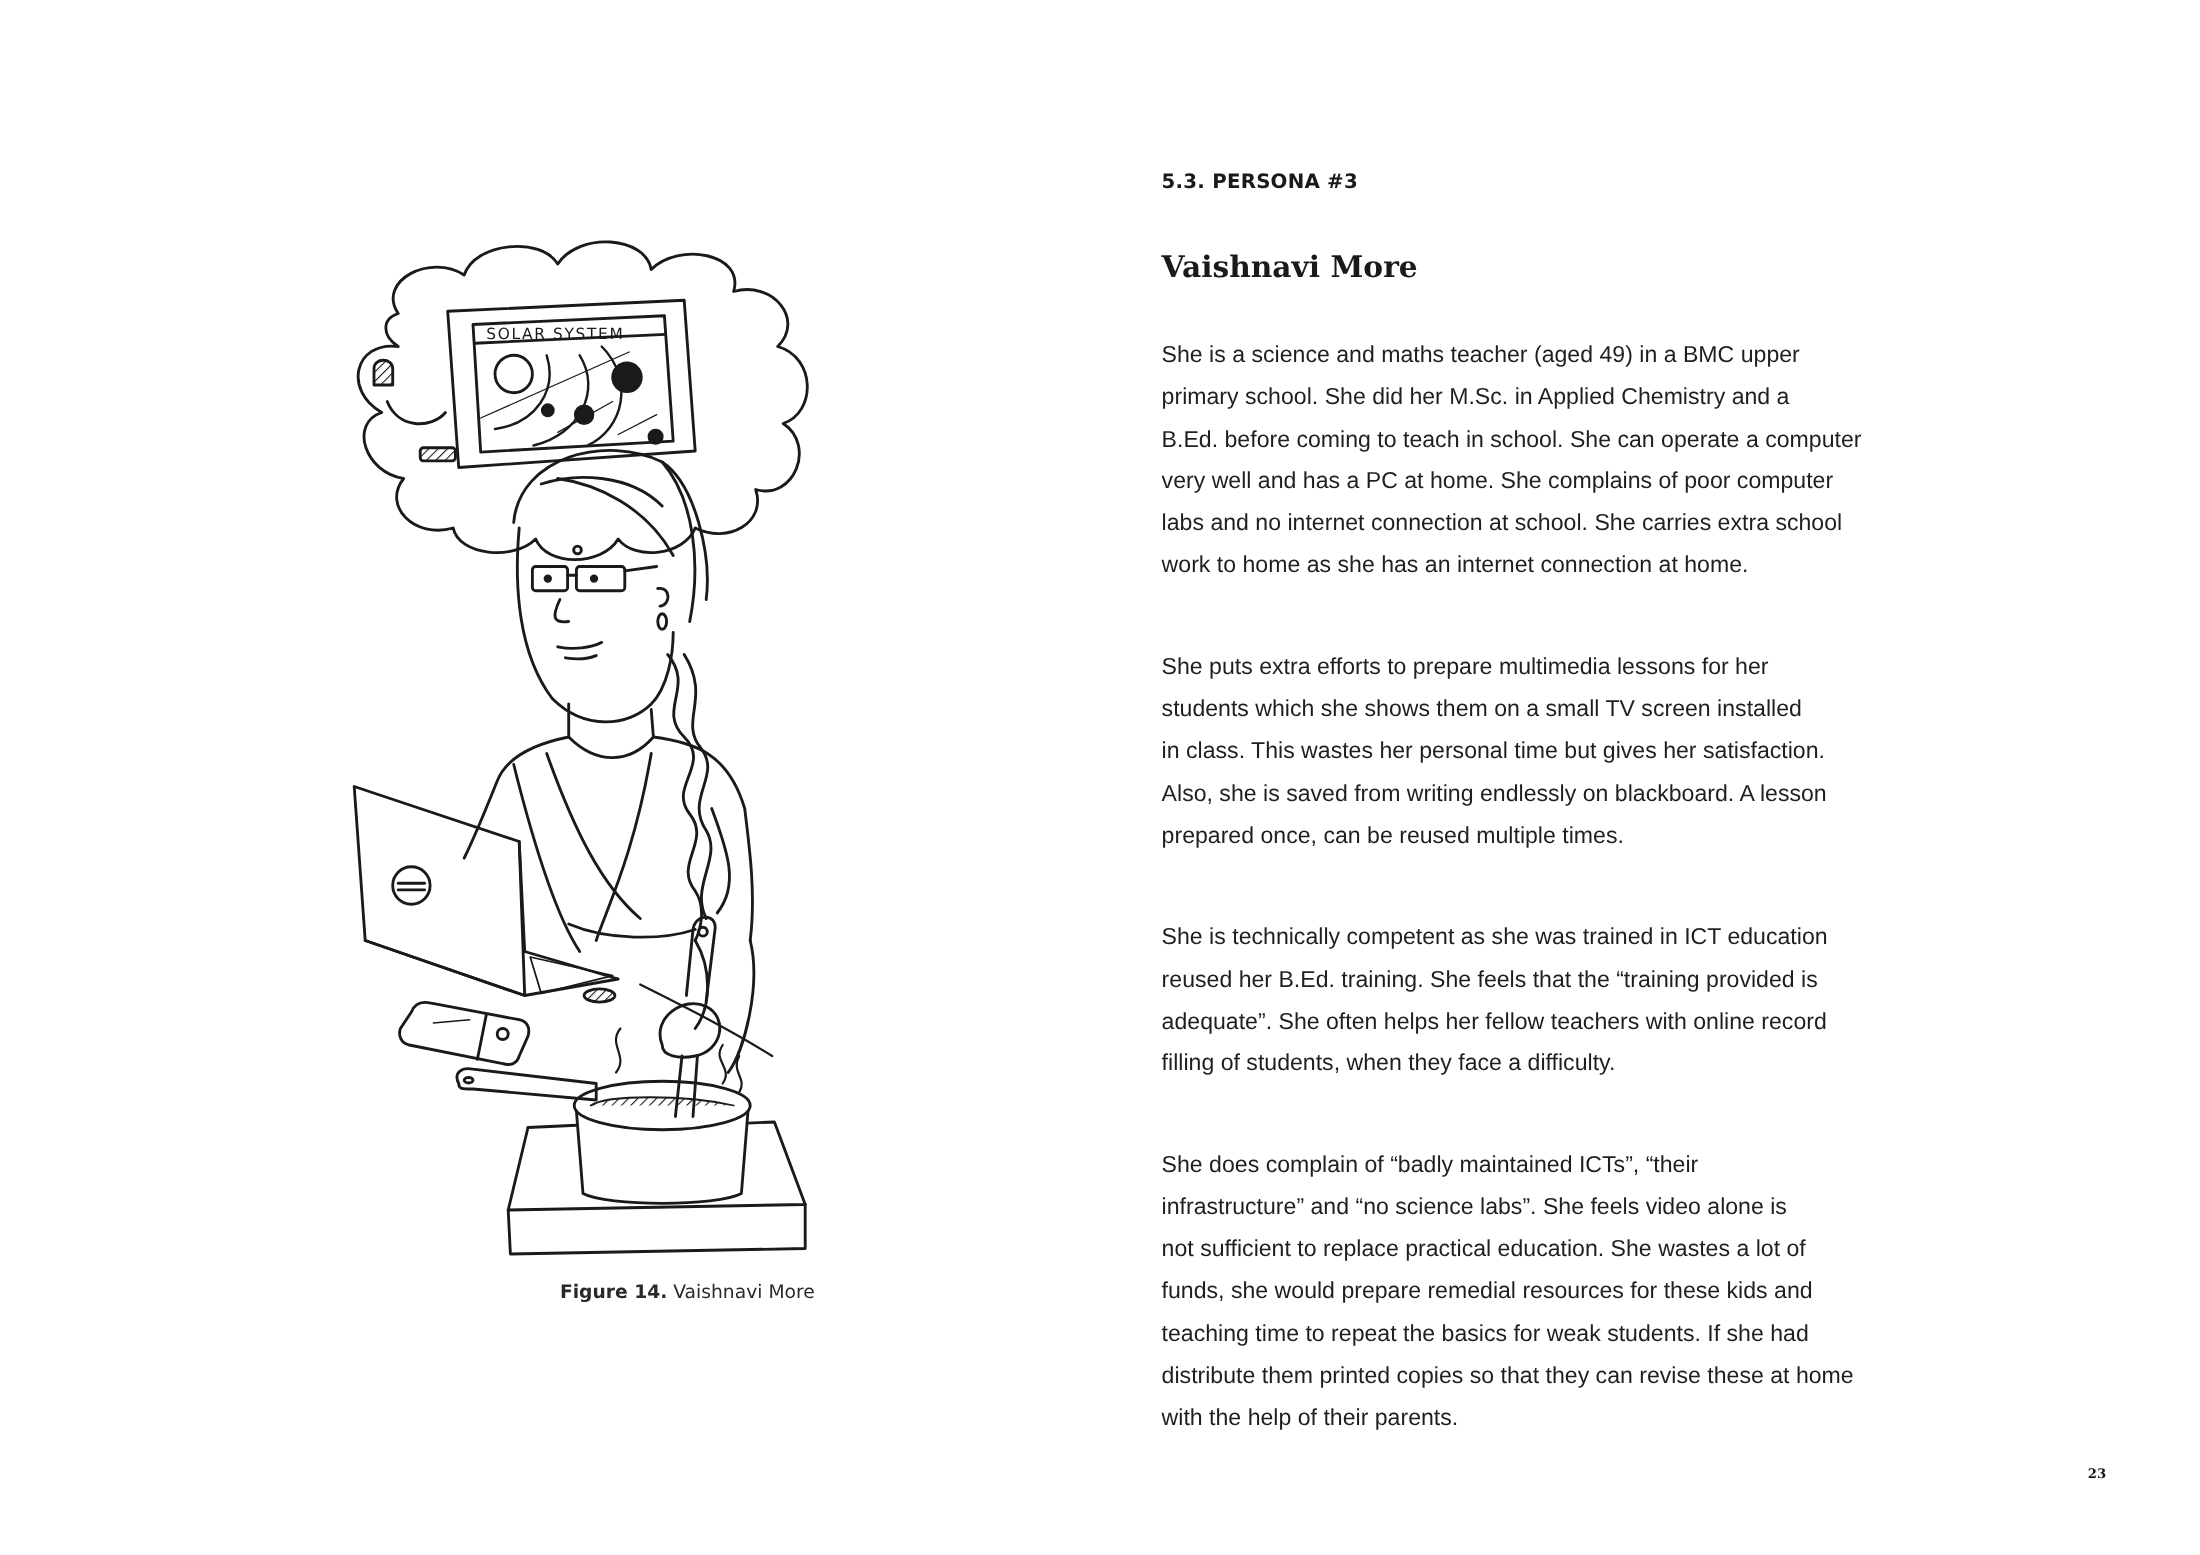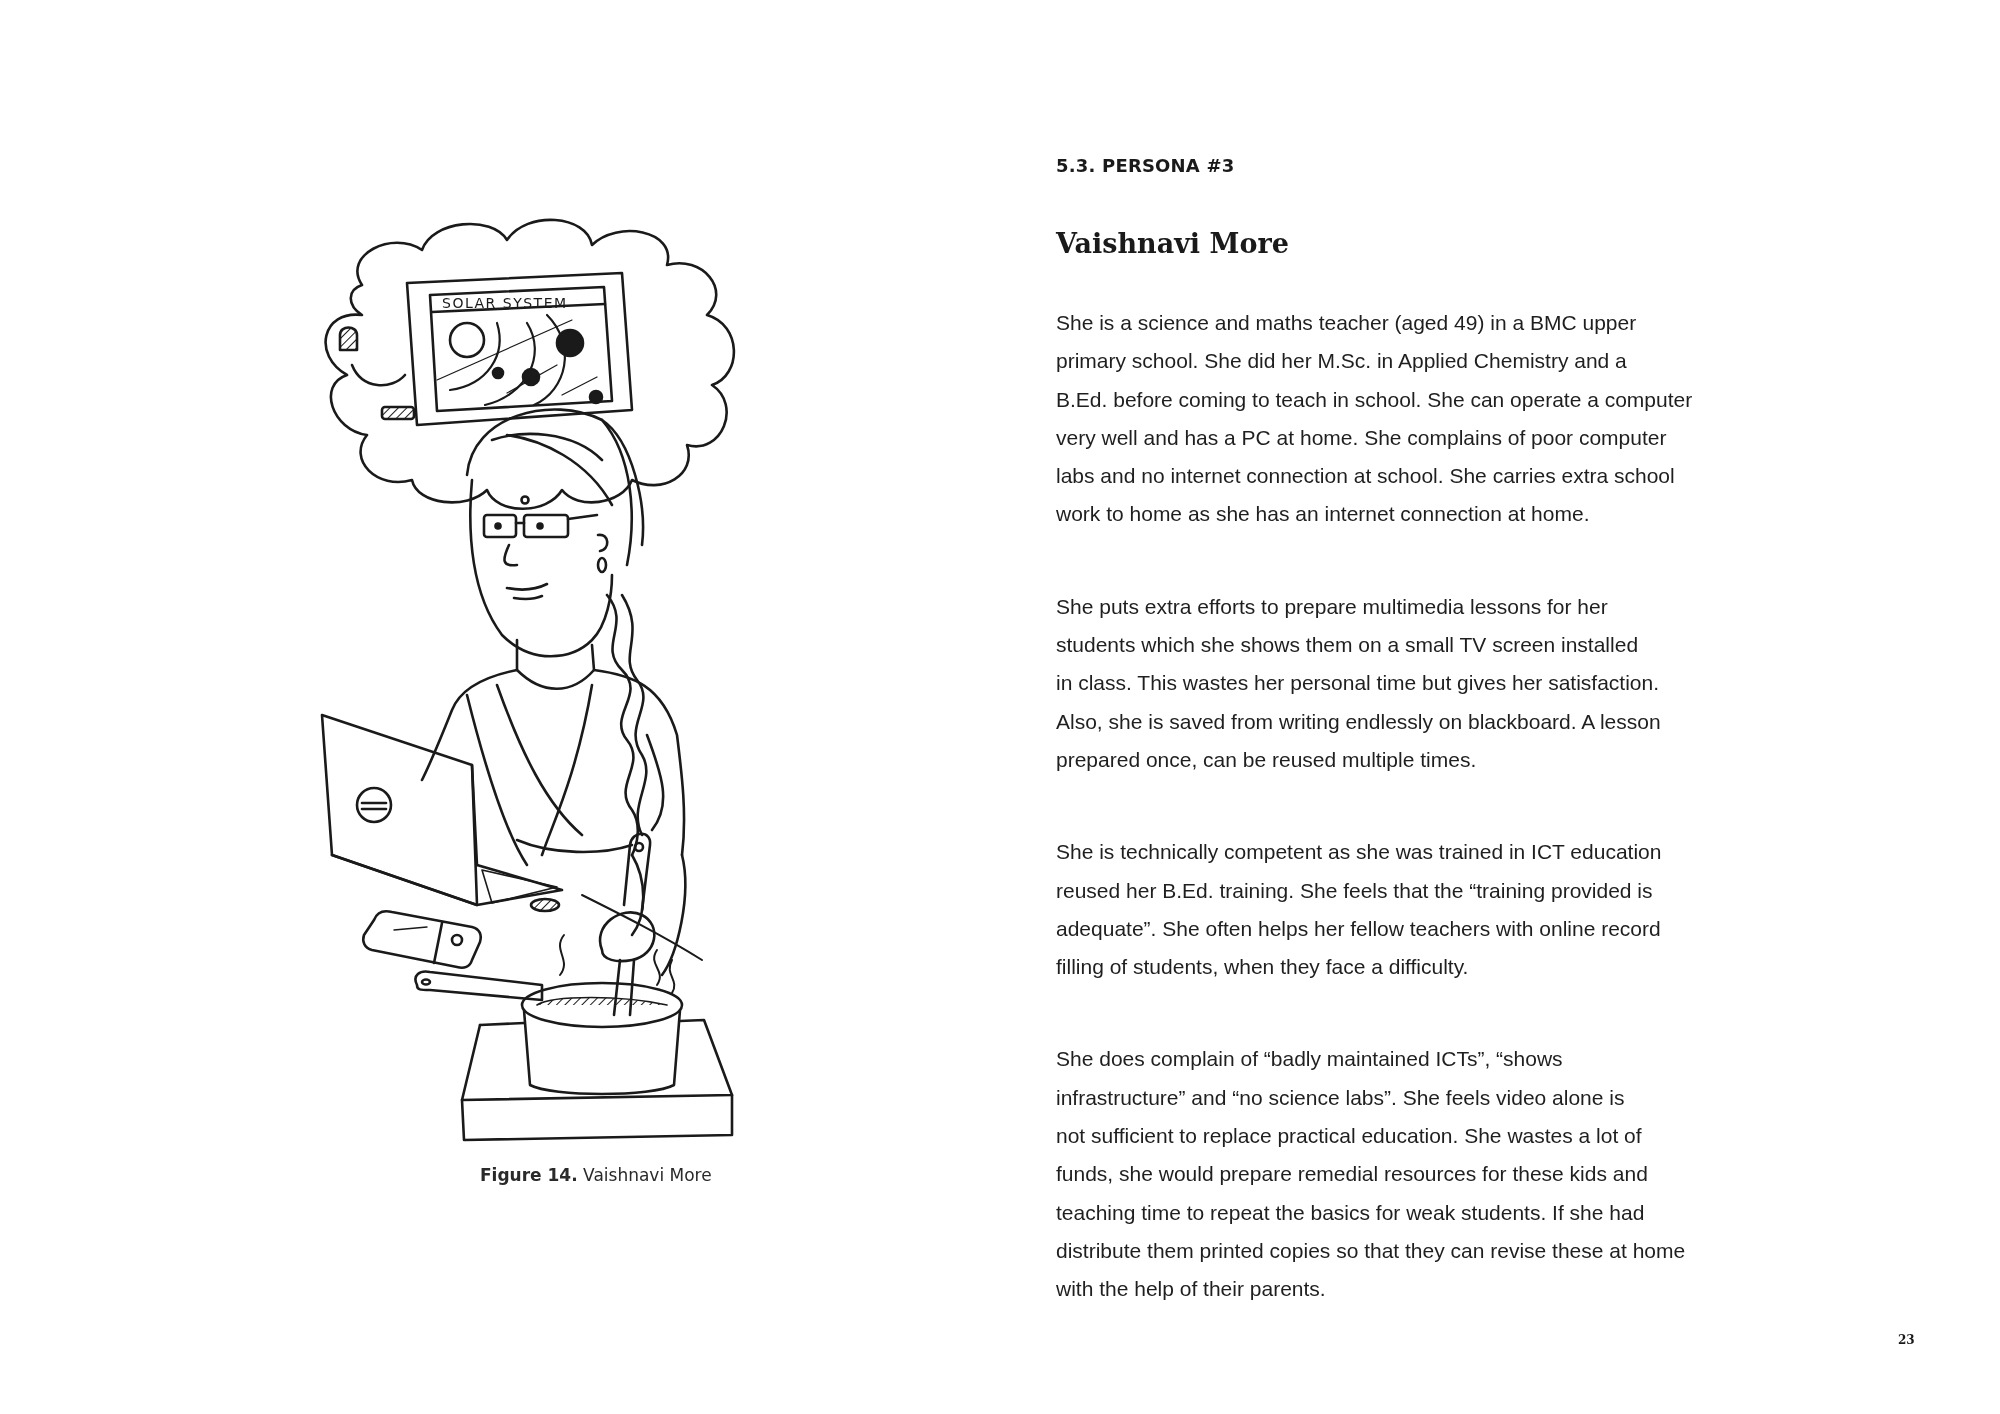--- a/index.html
+++ b/index.html
@@ -27,21 +27,21 @@
     width: 560px;
     height: 930px;
   }
   .figure svg {
     width: 100%;
     height: 100%;
     display: block;
   }
   .figure-caption {
     position: absolute;
-    left: 480px;
+    left: 509px;
     top: 1165px;
     font-family: "DejaVu Sans", sans-serif;
     font-size: 17px;
     color: #2a2a2a;
     white-space: nowrap;
   }
   .figure-caption .cap-label {
     font-weight: bold;
   }
   
@@ -244,21 +244,21 @@
     </p>
 
     <p class="paragraph">
       <span class="line">She is technically competent as she was trained in ICT education</span>
       <span class="line">reused her B.Ed. training. She feels that the “training provided is</span>
       <span class="line">adequate”. She often helps her fellow teachers with online record</span>
       <span class="line">filling of students, when they face a difficulty.</span>
     </p>
 
     <p class="paragraph">
-      <span class="line">She does complain of “badly maintained ICTs”, “shows</span>
+      <span class="line">She does complain of “badly maintained ICTs”, “their</span>
       <span class="line">infrastructure” and “no science labs”. She feels video alone is</span>
       <span class="line">not sufficient to replace practical education. She wastes a lot of</span>
       <span class="line">funds, she would prepare remedial resources for these kids and</span>
       <span class="line">teaching time to repeat the basics for weak students. If she had</span>
       <span class="line">distribute them printed copies so that they can revise these at home</span>
       <span class="line">with the help of their parents.</span>
     </p>
   </div>
 
   <div class="page-number">23</div>

